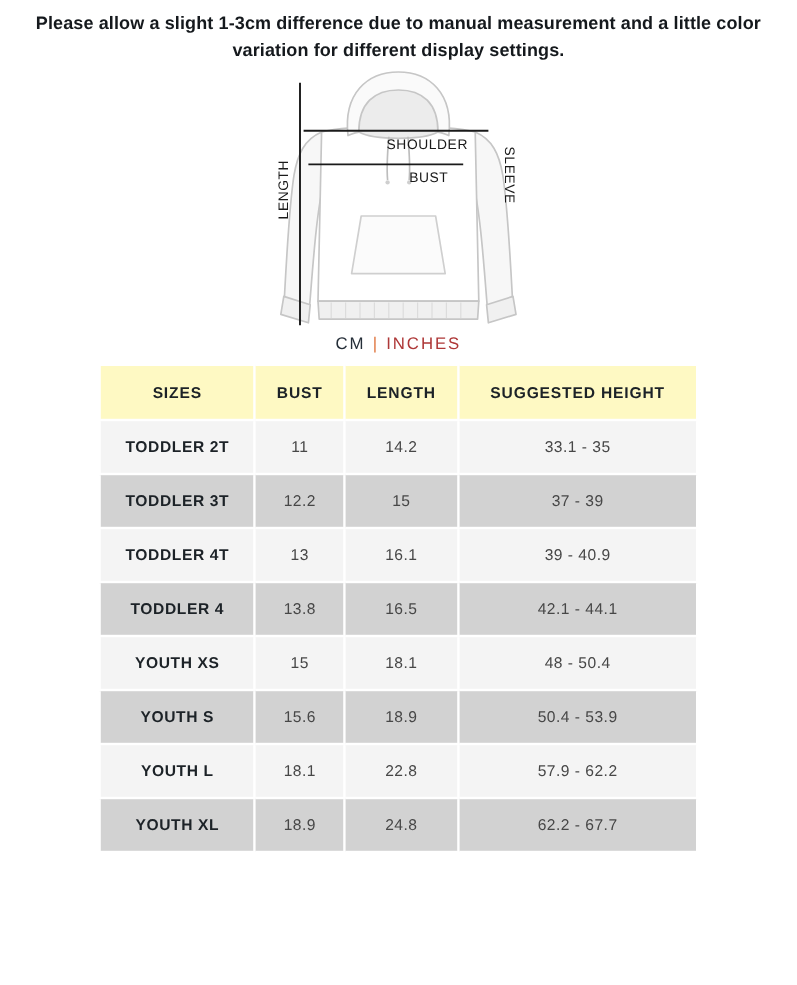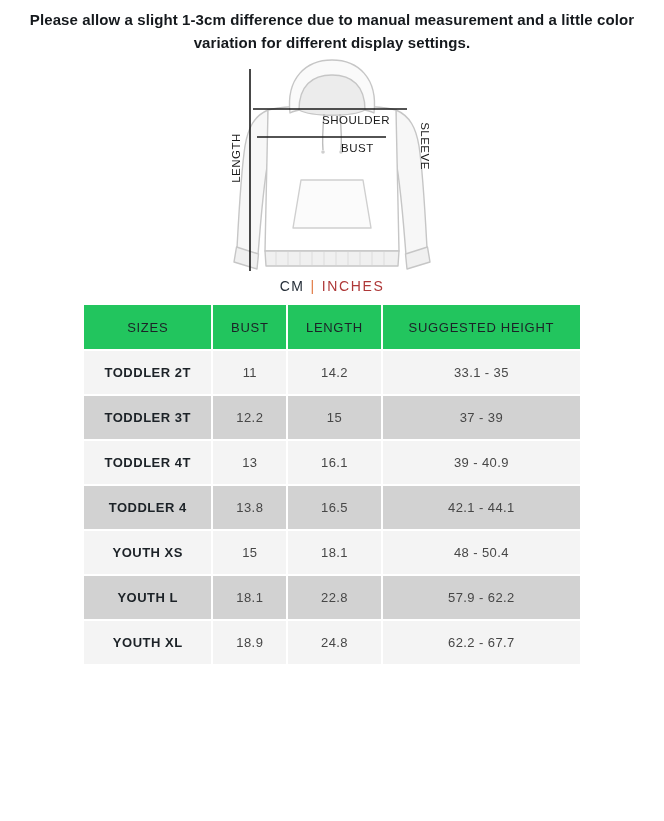--- a/index.html
+++ b/index.html
@@ -59,22 +59,22 @@
   .size-table col.c-height { width: 40%; }
 
   .size-table th, .size-table td {
     border: 2px solid #ffffff;
     text-align: center;
     vertical-align: middle;
     height: 45px;
     padding: 2px 4px;
   }
   .size-table thead th {
-    background: #22c55e;
-    font-weight: normal;
+    background: #fef9c3;
+    font-weight: bold;
     color: #1c2227;
     letter-spacing: 0.7px;
     height: 46px;
   }
   .size-table tbody tr:nth-child(odd)  td { background: #f4f4f4; }
   .size-table tbody tr:nth-child(even) td { background: #d2d2d2; }
   .size-table td.size-name {
     font-weight: bold;
     color: #1c2227;
     letter-spacing: 0.5px;
@@ -178,20 +178,26 @@
       <td class="num">16.5</td>
       <td class="num">42.1 - 44.1</td>
     </tr>
     <tr>
       <td class="size-name">YOUTH XS</td>
       <td class="num">15</td>
       <td class="num">18.1</td>
       <td class="num">48 - 50.4</td>
     </tr>
     <tr>
+      <td class="size-name">YOUTH S</td>
+      <td class="num">15.6</td>
+      <td class="num">18.9</td>
+      <td class="num">50.4 - 53.9</td>
+    </tr>
+    <tr>
       <td class="size-name">YOUTH L</td>
       <td class="num">18.1</td>
       <td class="num">22.8</td>
       <td class="num">57.9 - 62.2</td>
     </tr>
     <tr>
       <td class="size-name">YOUTH XL</td>
       <td class="num">18.9</td>
       <td class="num">24.8</td>
       <td class="num">62.2 - 67.7</td>

